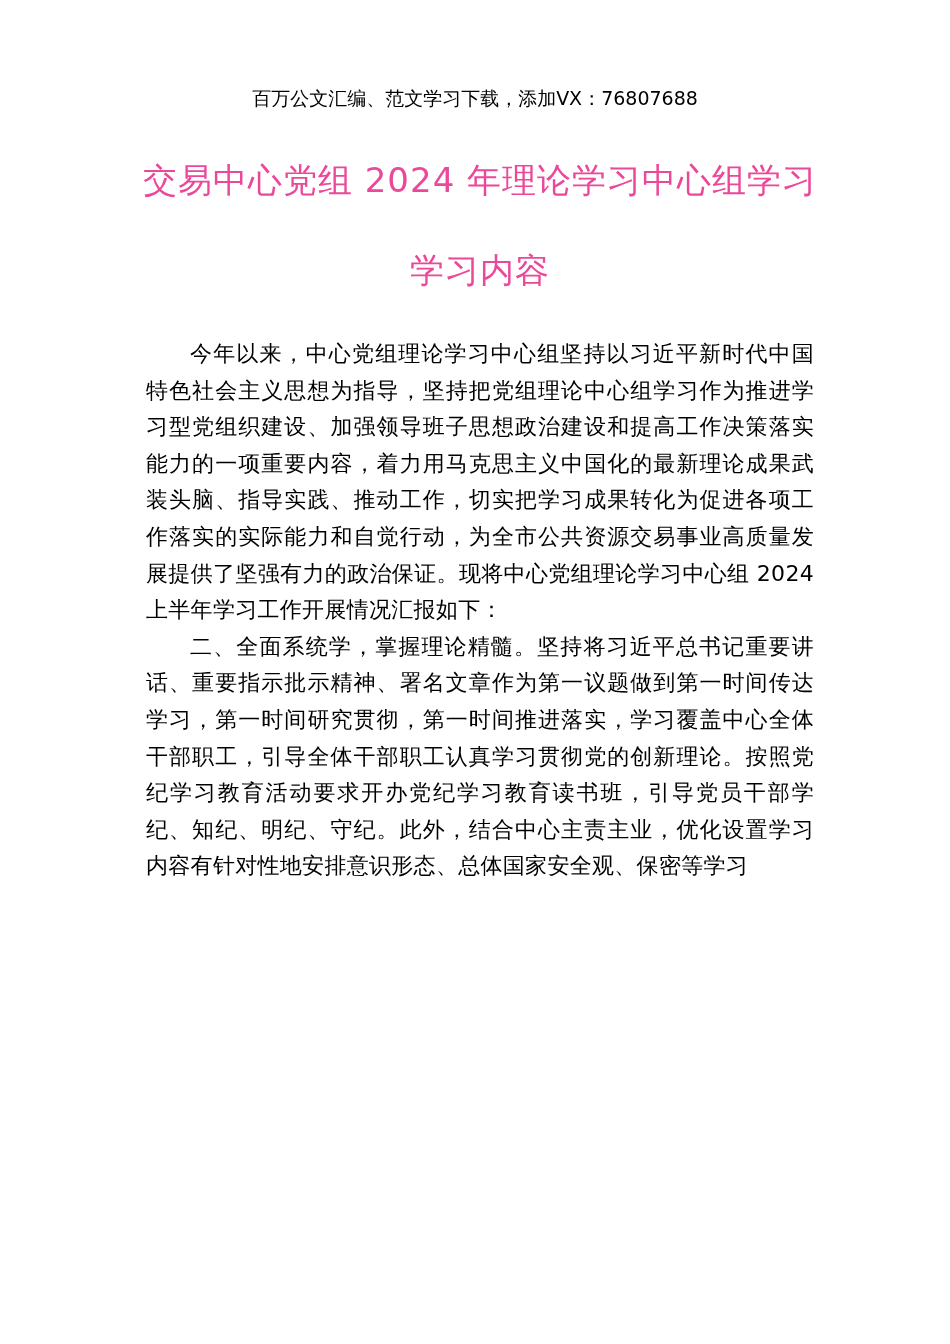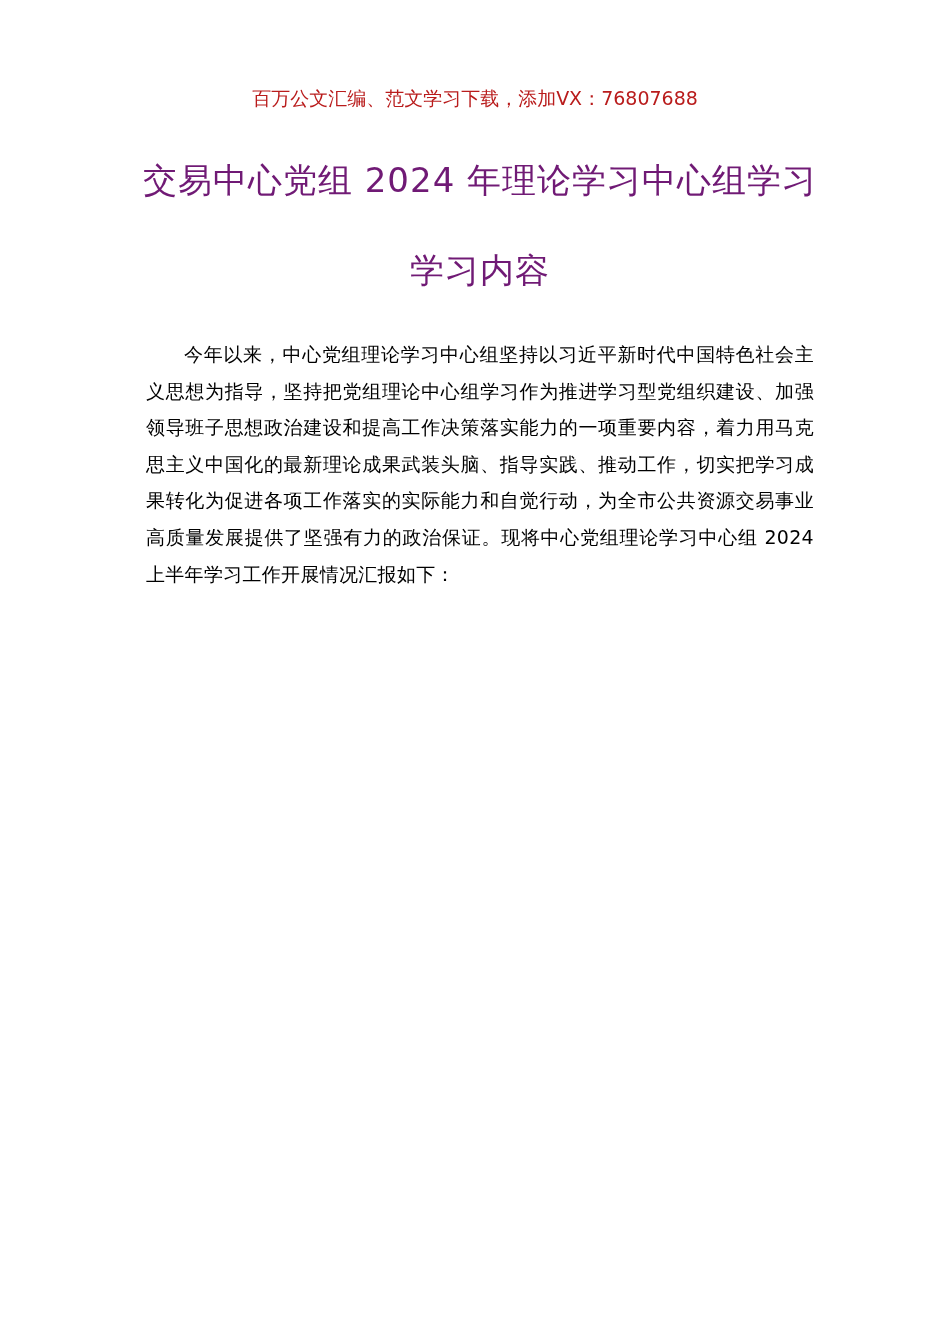--- a/index.html
+++ b/index.html
@@ -24,41 +24,41 @@
       background: #ffffff;
     }
     .watermark-header {
       position: absolute;
       top: 84px;
       left: 0;
       width: 950px;
       text-align: center;
       font-size: 19px;
       line-height: 28px;
-      color: #b91c1c;
+      color: #000000;
       letter-spacing: 0px;
     }
     .doc-title {
       position: absolute;
       left: 140px;
       width: 680px;
       text-align: center;
       font-size: 34px;
-      color: #701a75;
+      color: #ec4899;
       letter-spacing: 1px;
       white-space: nowrap;
     }
     .doc-title.line1 { top: 152px; line-height: 56px; }
     .doc-title.line2 { top: 242px; line-height: 56px; }
     .body-text {
       position: absolute;
       left: 146px;
       top: 336px;
       width: 668px;
-      font-size: 19px;
+      font-size: 22px;
       line-height: 36.6px;
       text-align: justify;
       text-justify: inter-character;
       letter-spacing: 0.3px;
     }
     .body-text p {
       margin: 0;
       text-indent: 2em;
     }
   </style>
@@ -66,14 +66,15 @@
 <body>
 
 <div class="page">
   <div class="watermark-header">百万公文汇编、范文学习下载，添加VX：76807688</div>
 
   <div class="doc-title line1">交易中心党组 2024 年理论学习中心组学习</div>
   <div class="doc-title line2">学习内容</div>
 
   <div class="body-text">
     <p>今年以来，中心党组理论学习中心组坚持以习近平新时代中国特色社会主义思想为指导，坚持把党组理论中心组学习作为推进学习型党组织建设、加强领导班子思想政治建设和提高工作决策落实能力的一项重要内容，着力用马克思主义中国化的最新理论成果武装头脑、指导实践、推动工作，切实把学习成果转化为促进各项工作落实的实际能力和自觉行动，为全市公共资源交易事业高质量发展提供了坚强有力的政治保证。现将中心党组理论学习中心组 2024 上半年学习工作开展情况汇报如下：</p>
+    <p>二、全面系统学，掌握理论精髓。坚持将习近平总书记重要讲话、重要指示批示精神、署名文章作为第一议题做到第一时间传达学习，第一时间研究贯彻，第一时间推进落实，学习覆盖中心全体干部职工，引导全体干部职工认真学习贯彻党的创新理论。按照党纪学习教育活动要求开办党纪学习教育读书班，引导党员干部学纪、知纪、明纪、守纪。此外，结合中心主责主业，优化设置学习内容有针对性地安排意识形态、总体国家安全观、保密等学习</p>
   </div>
 </div>
 
 </body></html>

